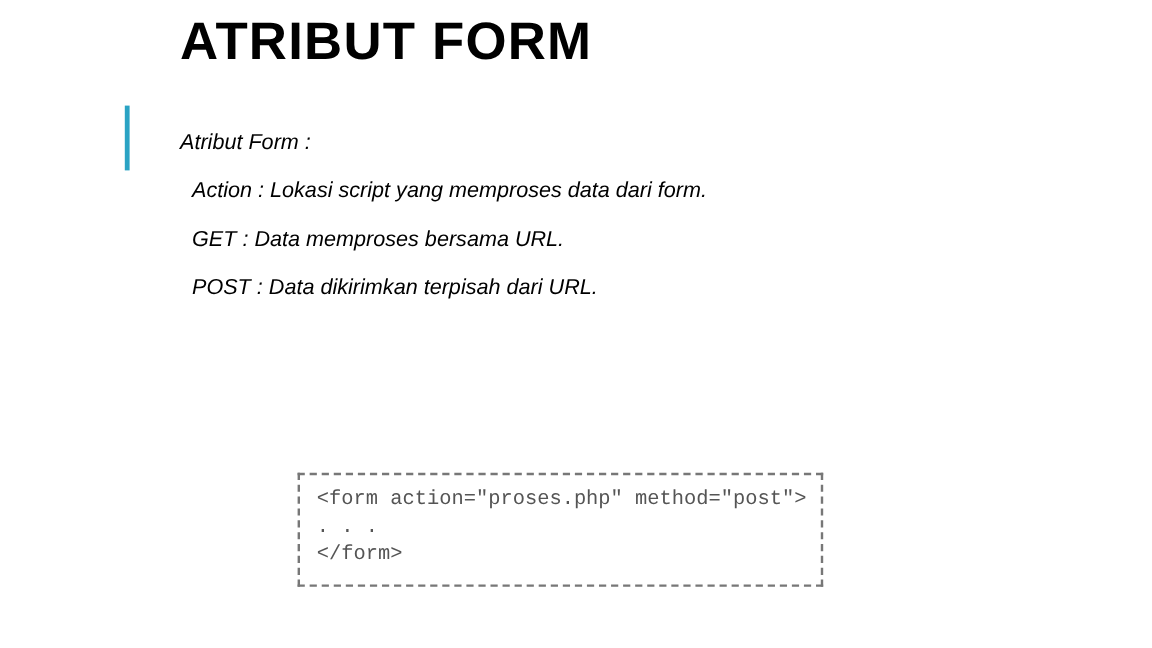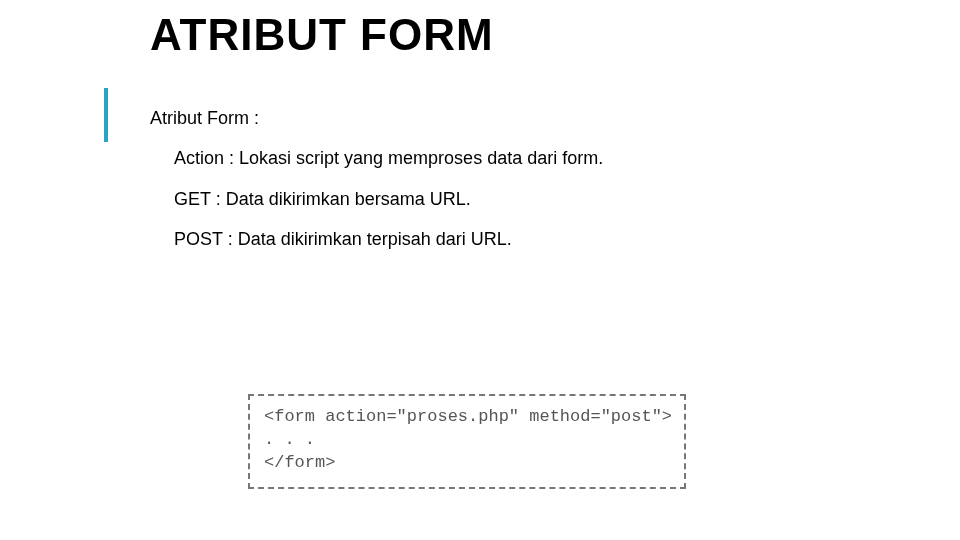--- a/index.html
+++ b/index.html
@@ -1,39 +1,39 @@
 <!DOCTYPE html>
 <html><head>
 <meta charset="utf-8">
 <style>
   * { box-sizing: border-box; margin: 0; padding: 0; }
   html, body { width: 960px; height: 540px; background: #fff; font-family: Arial, Helvetica, sans-serif; color: #000; }
   .slide { position: relative; width: 836px; height: 540px; }
   .accent-bar { position: absolute; left: 104px; top: 88px; width: 4px; height: 54px; background: #2aa3c4; }
   .title { position: absolute; left: 150px; top: 10px; font-size: 44px; font-weight: 700; letter-spacing: 1px; }
-  .content { position: absolute; left: 150px; top: 106px; width: 740px; font-size: 18px; line-height: 1.35; }
+  .content { position: absolute; left: 150px; top: 106px; width: 740px; font-size: 18px; line-height: 1.35; font-style: italic; }
   .content p { margin-bottom: 16px; }
-  .indent { margin-left: 24px; }
+  .indent { margin-left: 10px; }
   .code-box {
     position: absolute; left: 248px; top: 394px; width: 438px;
     border: 2px dashed #777; padding: 10px 14px 12px 14px;
     font-family: "Courier New", Courier, monospace; font-size: 17px; color: #555;
     line-height: 1.35; white-space: pre;
   }
 </style>
 </head>
 <body>
 
 <div class="slide">
   <div class="accent-bar"></div>
   <h1 class="title">ATRIBUT FORM</h1>
 
   <div class="content">
     <p>Atribut Form :</p>
     <p class="indent">Action : Lokasi script yang memproses data dari form.</p>
-    <p class="indent">GET : Data dikirimkan bersama URL.</p>
+    <p class="indent">GET : Data memproses bersama URL.</p>
     <p class="indent">POST : Data dikirimkan terpisah dari URL.</p>
   </div>
 
   <div class="code-box"><span>&lt;form action="proses.php" method="post"&gt;</span>
 <span>. . .</span>
 <span>&lt;/form&gt;</span></div>
 </div>
 
 </body></html>

